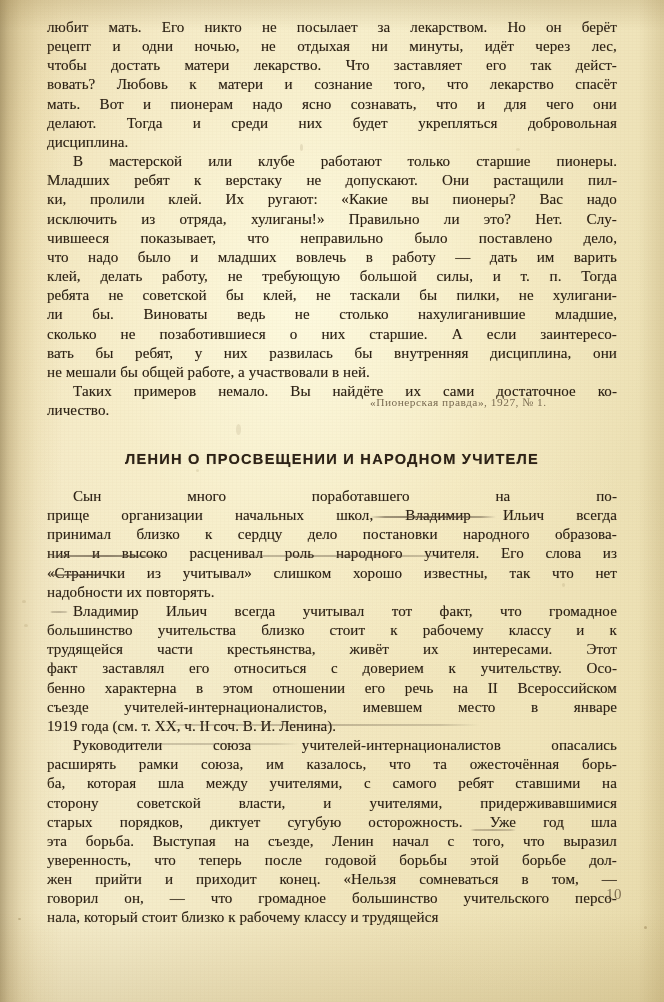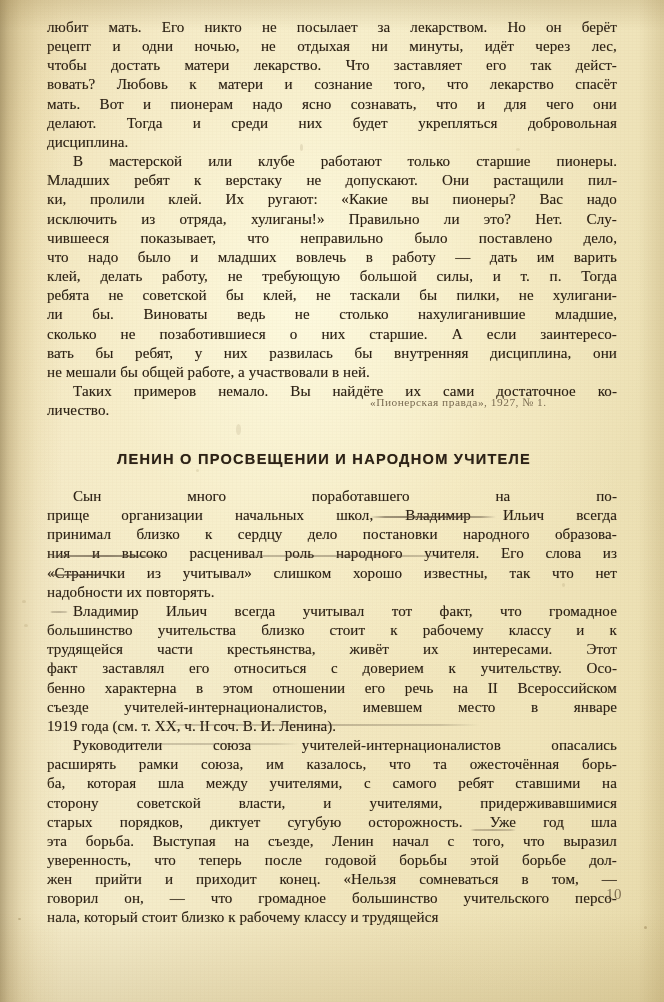--- a/index.html
+++ b/index.html
@@ -102,21 +102,21 @@
     font-size: 11.4px;
     color: #5a4a34;
     letter-spacing: 0.5px;
     opacity: 0.80;
     text-align: left;
     font-family: "Liberation Serif", serif;
   }
 
   #section-heading {
     position: absolute;
-    left: 39px;
+    left: 47px;
     top: 451px;
     width: 570px;
     text-align: center;
     font-family: "Liberation Sans", sans-serif;
     font-size: 14.6px;
     font-weight: bold;
     letter-spacing: 1.25px;
     color: #2b2116;
     text-shadow: 0 0 0.7px rgba(50,34,14,0.5);
   }

